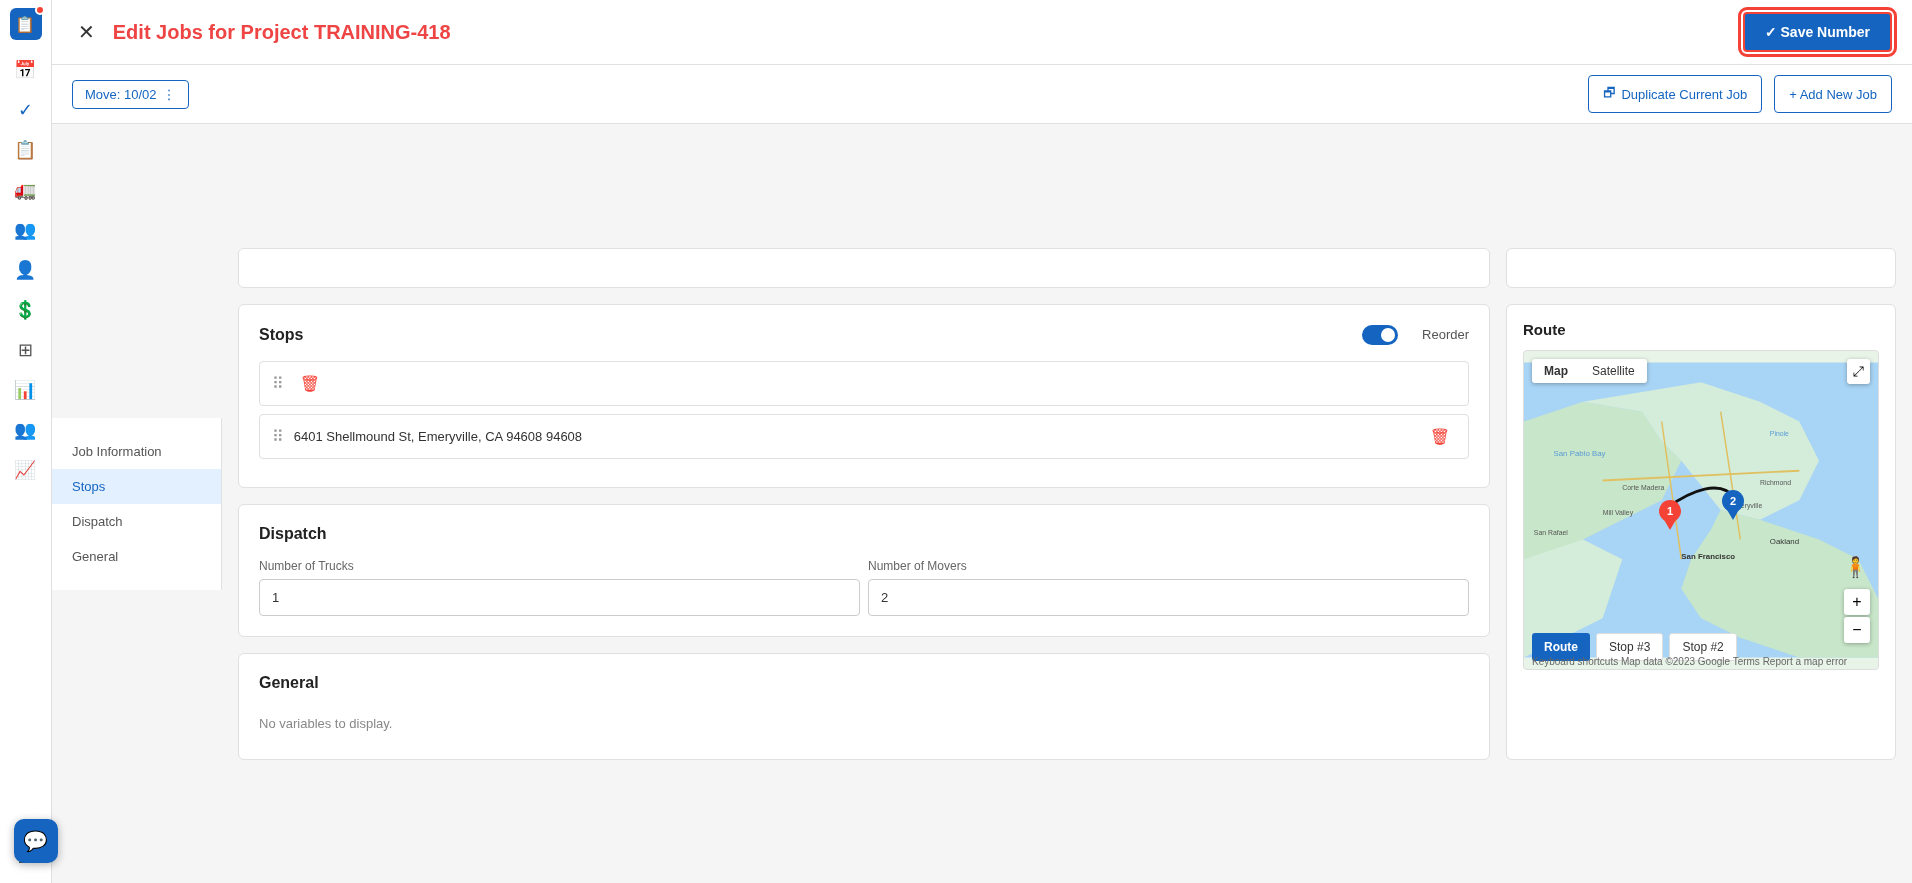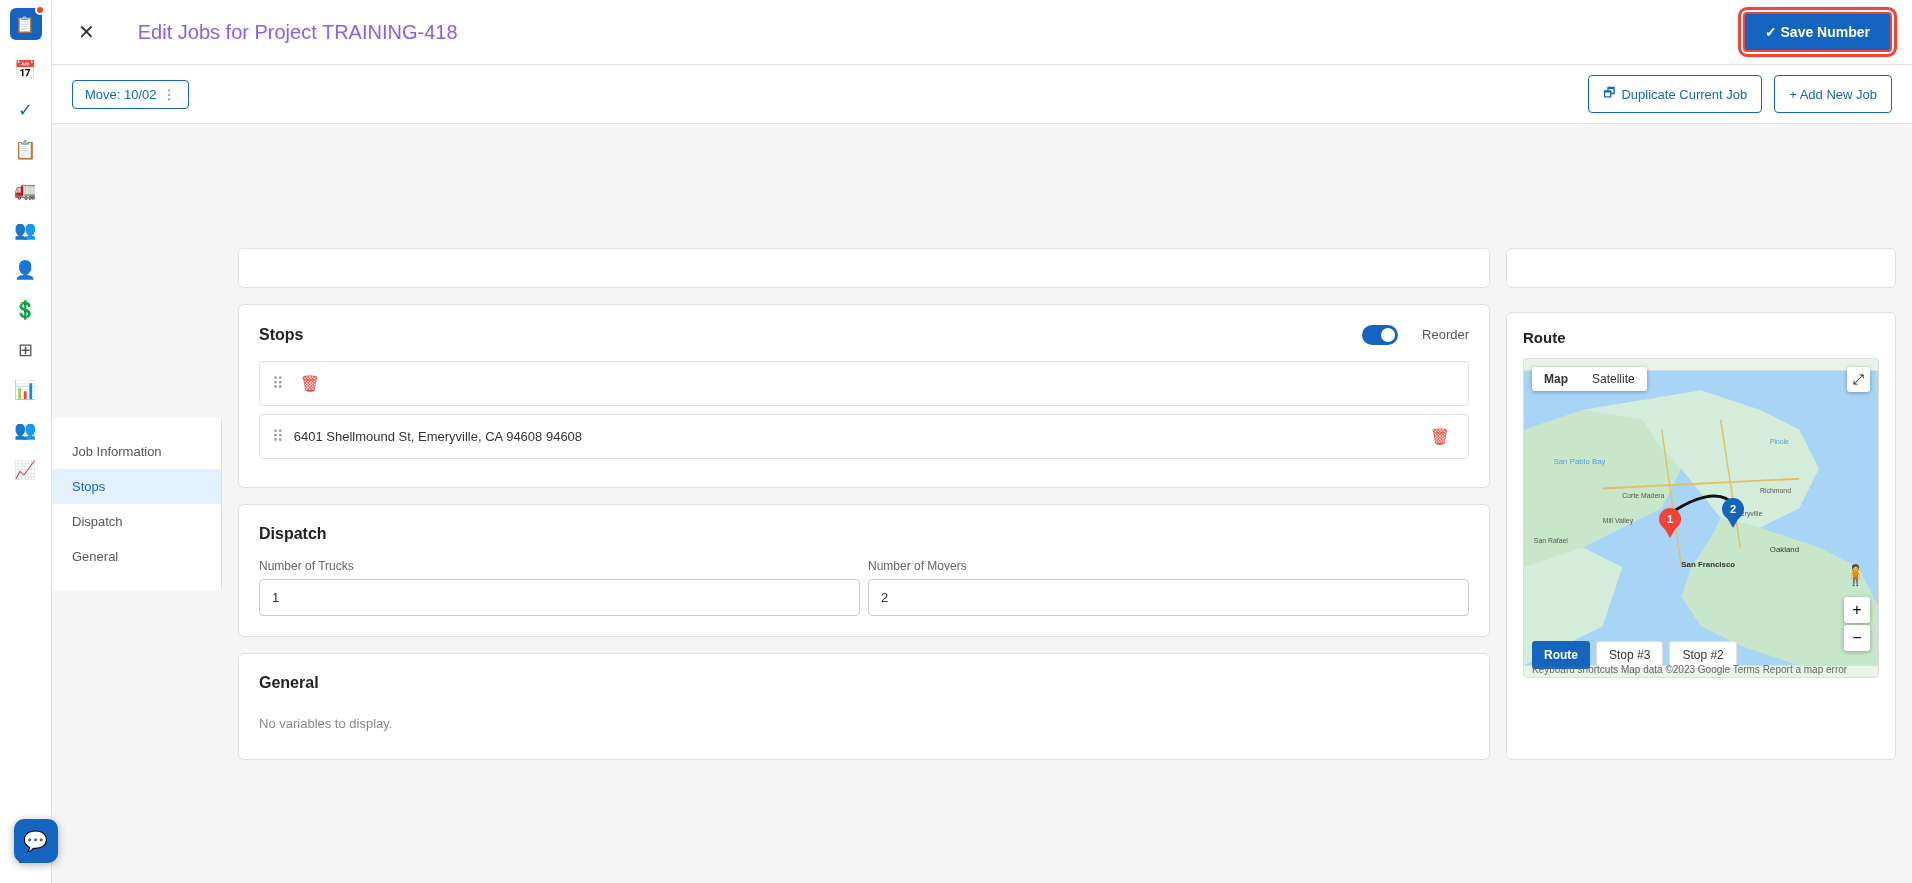--- a/index.html
+++ b/index.html
@@ -80,23 +80,22 @@
     .close-btn {
       background: none;
       border: none;
       font-size: 20px;
       cursor: pointer;
       color: #333;
       padding: 2px 6px;
     }
     .header-title {
       font-size: 20px;
-      font-weight: 400;
-      color: #8b5cf6;
-      margin-left: 25px;
+      font-weight: 700;
+      color: #ef4444;
     }
     .save-btn {
       background: #1565c0;
       color: white;
       border: 2px solid #f44336;
       border-radius: 4px;
       padding: 10px 20px;
       font-size: 14px;
       font-weight: 600;
       cursor: pointer;
@@ -317,21 +316,21 @@
       color: #888;
       padding: 8px 0;
     }
 
     
     .right-panel {
       width: 390px;
       flex-shrink: 0;
       display: flex;
       flex-direction: column;
-      gap: 24px;
+      gap: 16px;
     }
 
     .partial-card-right {
       background: #fff;
       border: 1px solid #e0e0e0;
       border-radius: 6px;
       height: 40px;
     }
 
     .route-card {

